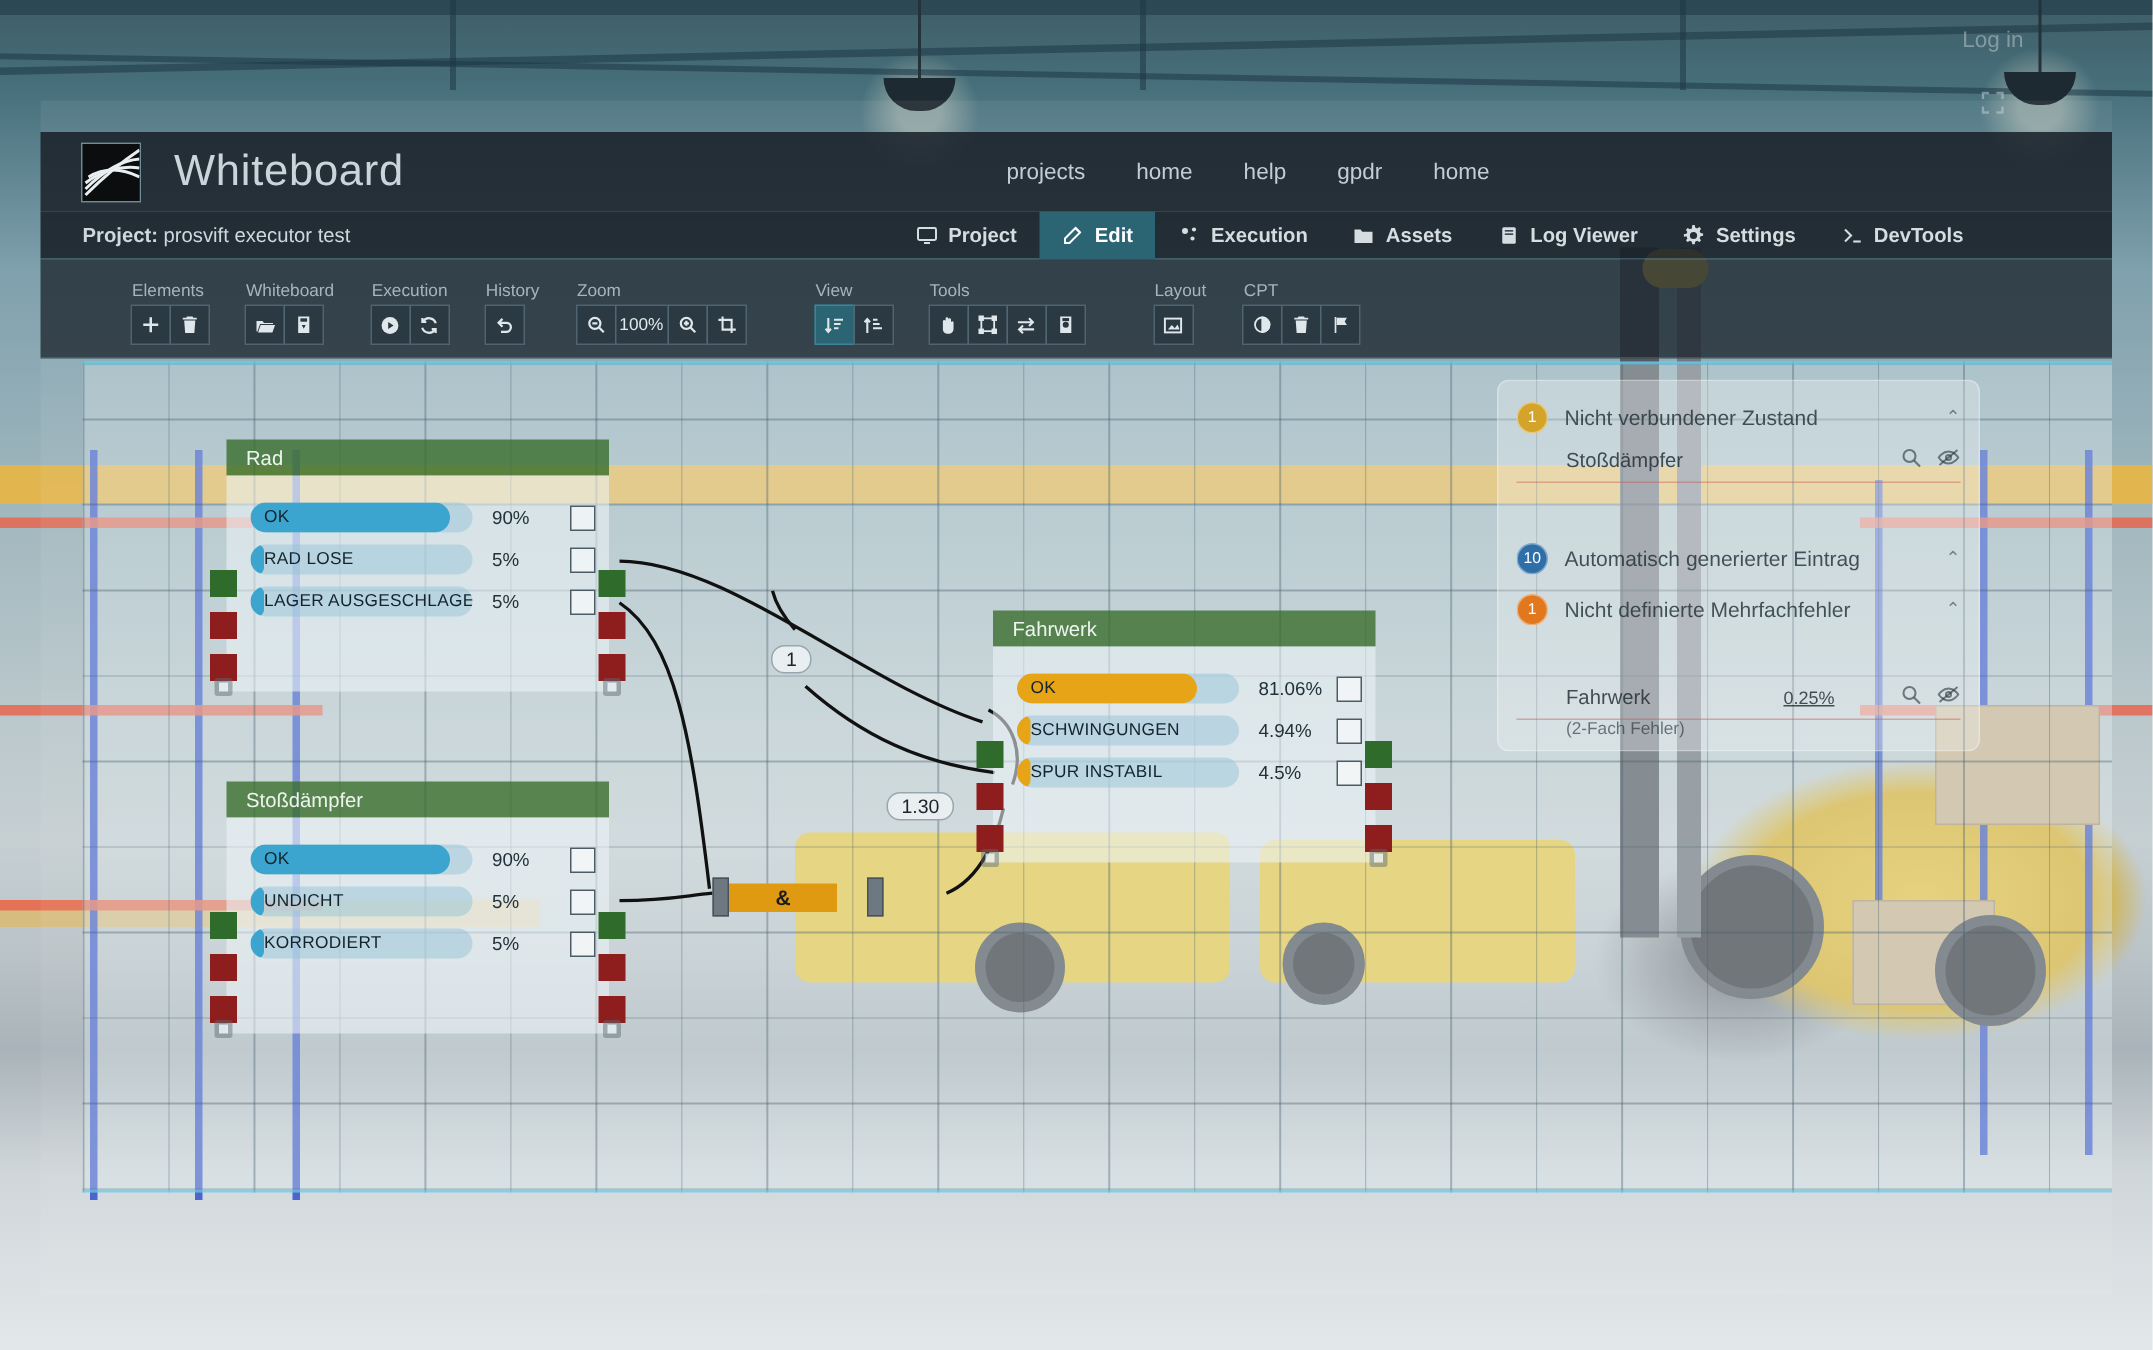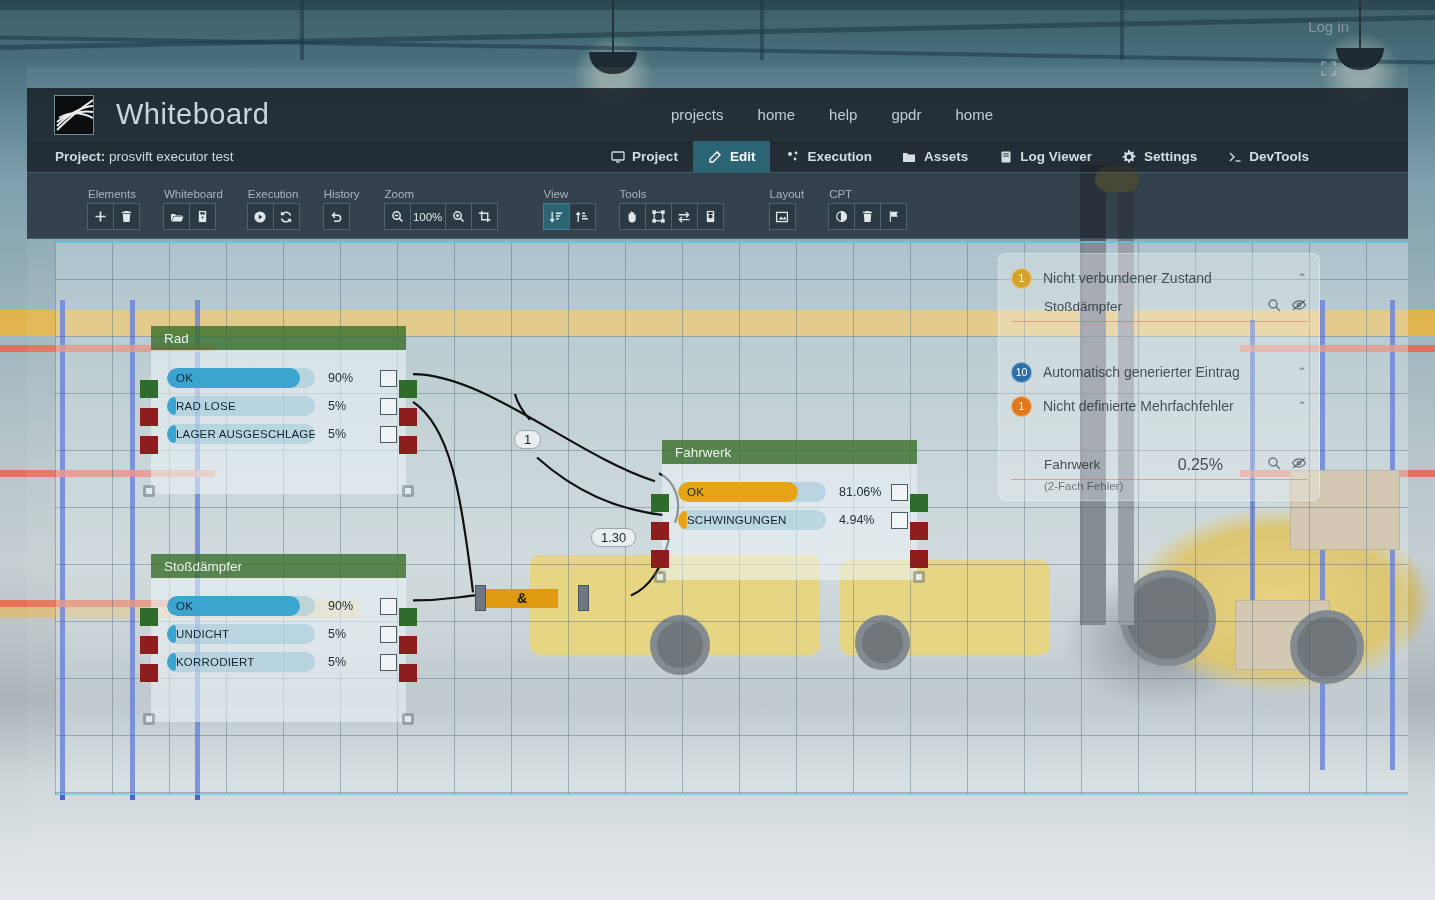--- a/index.html
+++ b/index.html
@@ -117,21 +117,21 @@
       rgba(226,236,240,0.34);
     border-top:2px solid rgba(90,200,230,.75);
     border-bottom:2px solid rgba(90,190,220,.6);
     overflow:hidden;
   }
 
   
   .node { position:absolute; }
   .node-head {
     height:24px; background:rgba(58,110,44,0.80); color:#eef4ee;
-    display:flex; align-items:center; padding-left:13px; font-size:13.5px;margin-top:33px;
+    display:flex; align-items:center; padding-left:13px; font-size:13.5px;
   }
   .node-body {
     background: rgba(238,244,247,0.56);
     padding:14px 0 0 0; position:relative;
   }
   .srow { display:flex; align-items:center; height:28px; margin-bottom:0; }
   .bar-wrap {
     margin-left:16px; width:148px; height:20px; border-radius:10px;
     background:rgba(150,195,215,0.50); position:relative; overflow:hidden;
   }
@@ -186,21 +186,21 @@
     display:flex; align-items:center; justify-content:center; flex:none;
     border:1px solid rgba(255,255,255,.4);
   }
   .sp-title { font-size:14px; color:rgba(30,44,52,0.80); flex:1; }
   .sp-chev { color:rgba(40,55,62,.55); font-size:12px; }
   .sp-row {
     display:flex; align-items:center; height:30px; padding-left:33px; gap:10px;
     border-bottom:1px solid rgba(200,90,80,.45);
   }
   .sp-row .nm { font-size:13.5px; color:rgba(25,38,46,.80); }
-  .sp-row .vl { margin-left:auto; font-size:16px; color:rgba(25,38,46,.80); }
+  .sp-row .vl { margin-left:auto; font-size:12px; color:rgba(25,38,46,.80);text-decoration:underline; }
   .sp-row .ic { color:rgba(35,50,58,.6); font-size:13px; }
   .sp-sub { font-size:11.5px; color:rgba(30,45,52,.62); padding-left:33px; }
 </style>
 </head>
 <body>
 
 <div id="bg">
   <div class="beam" style="left:0;top:0;width:1435px;height:10px;"></div>
   <div class="beam" style="left:0;top:30px;width:1435px;height:5px;transform:skewY(-1.2deg);"></div>
   <div class="beam" style="left:0;top:48px;width:1435px;height:4px;transform:skewY(1deg);"></div>
@@ -660,20 +660,28 @@
         <div class="chk"></div>
       </div>
       <div class="srow">
         <div class="bar-wrap">
           <div class="bar-fill" style="width:6%;background:#e8a417;"></div>
           <div class="bar-label">SCHWINGUNGEN</div>
         </div>
         <div class="pct">4.94%</div>
         <div class="chk"></div>
       </div>
+      <div class="srow">
+        <div class="bar-wrap">
+          <div class="bar-fill" style="width:6%;background:#e8a417;"></div>
+          <div class="bar-label">SPUR INSTABIL</div>
+        </div>
+        <div class="pct">4.5%</div>
+        <div class="chk"></div>
+      </div>
       <div class="node-foot"></div>
     </div>
     <div class="port green" style="left:-11px; top:87px;"></div>
     <div class="port red" style="left:-11px; top:115px;"></div>
     <div class="port red" style="left:-11px; top:143px;"></div>
     <div class="port green" style="right:-11px; top:87px;"></div>
     <div class="port red" style="right:-11px; top:115px;"></div>
     <div class="port red" style="right:-11px; top:143px;"></div>
     <div class="handle" style="left:-9px; bottom:-4px;">
       <svg width="14" height="14" viewBox="0 0 14 14" fill="currentColor">

